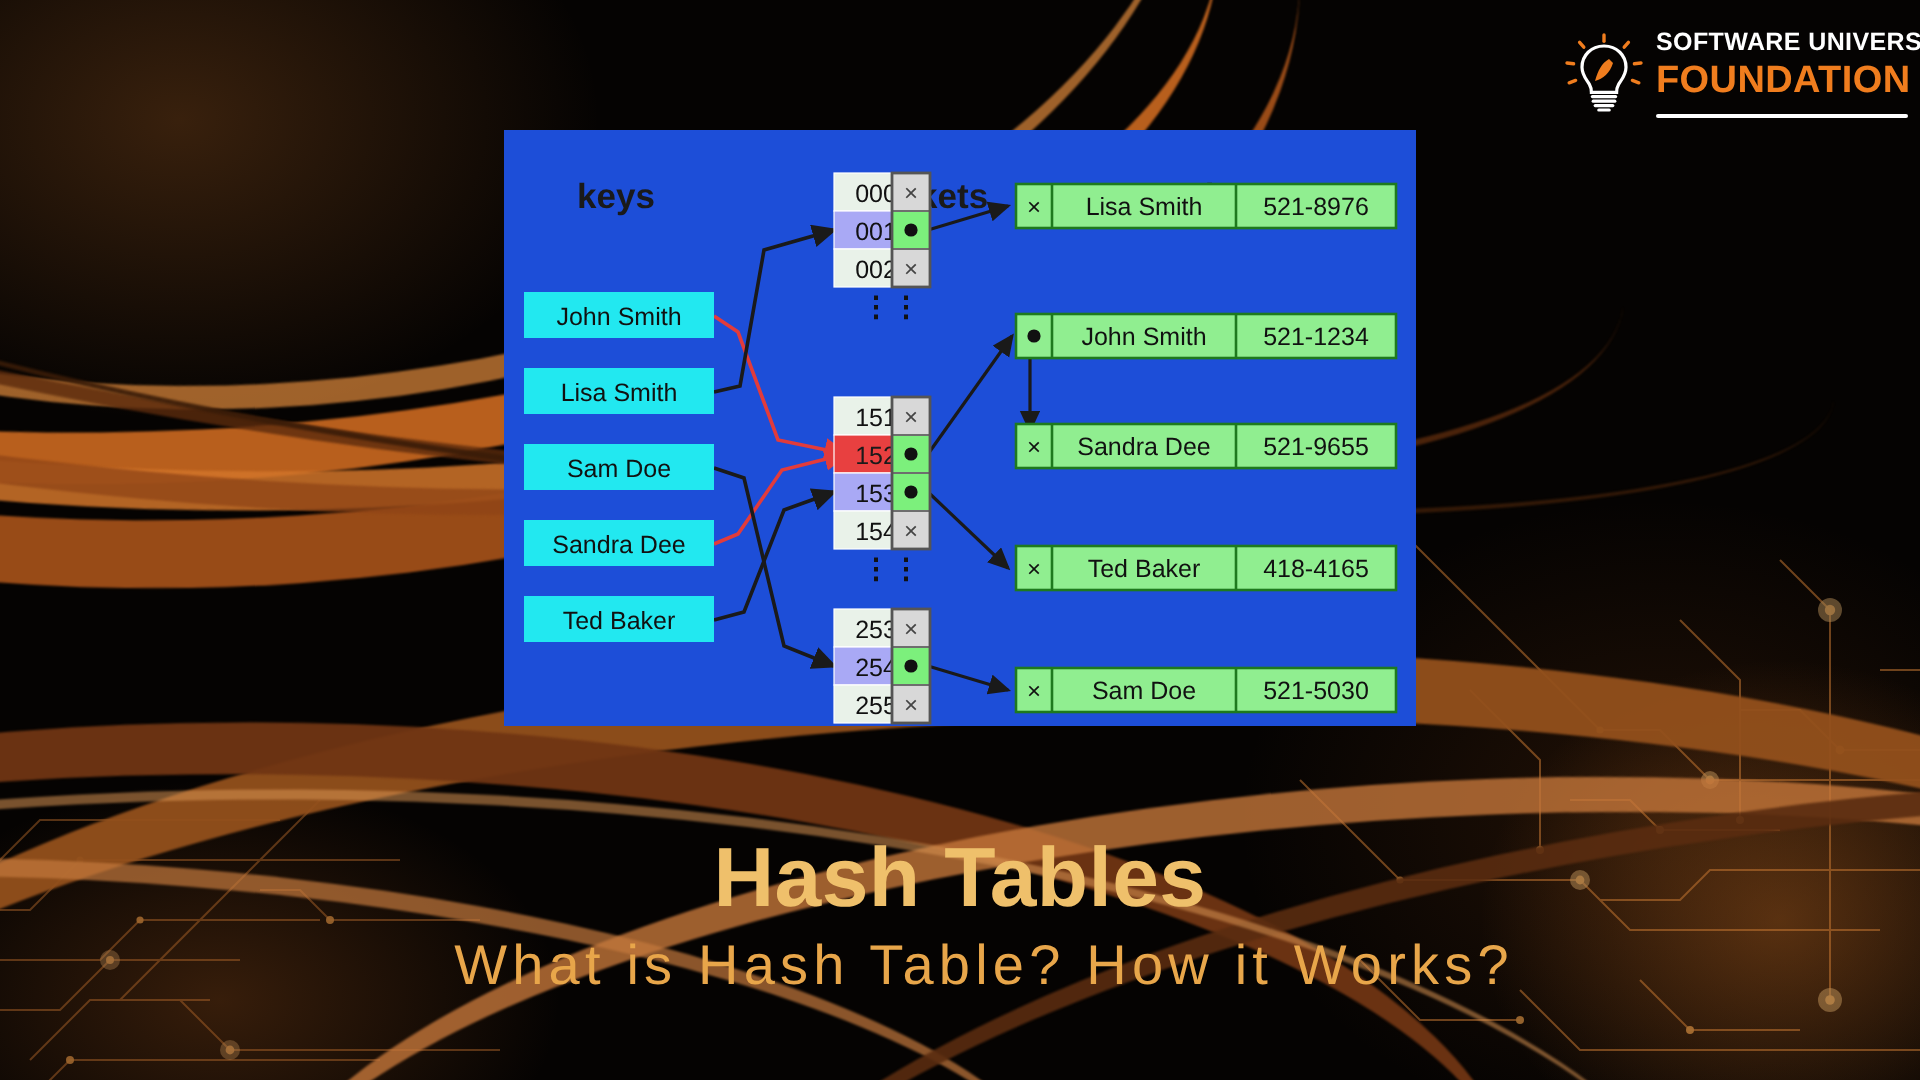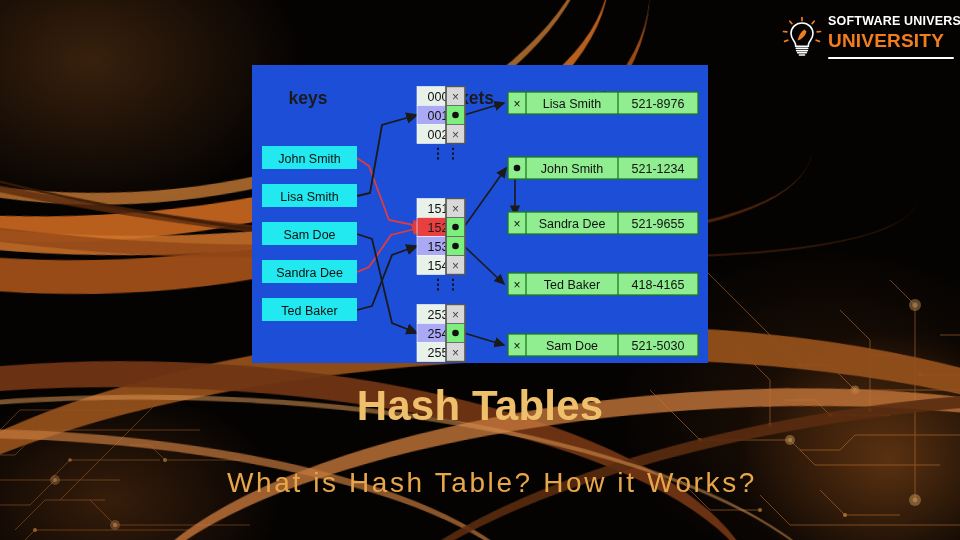--- a/index.html
+++ b/index.html
@@ -102,21 +102,21 @@
 
   
   #panel{
     position:absolute;left:252px;top:65px;width:456px;height:298px;
     background:#1d4ed8;
   }
   #diagram{position:absolute;inset:0;}
 
   
   #title{
-    position:absolute;left:0;top:383px;width:960px;text-align:center;
+    position:absolute;left:0;top:416px;width:960px;text-align:center;
     color:#efc06b;font-size:42px;font-weight:bold;
     font-family:"Liberation Sans", sans-serif;
     letter-spacing:.2px;line-height:46px;
   }
   #subtitle{
     position:absolute;left:12px;top:466px;width:960px;text-align:center;
     color:#e8a64a;font-size:28px;font-weight:normal;
     font-family:"Liberation Sans", sans-serif;
     letter-spacing:2.6px;line-height:34px;
   }
@@ -226,21 +226,21 @@
         <path d="M34.2 5.2 L32.1 7.6"></path>
         <path d="M3.5 15.5 L6.8 15.9"></path>
         <path d="M40.5 15.5 L37.2 15.9"></path>
         <path d="M4.6 25.4 L7.8 24.2"></path>
         <path d="M39.4 25.4 L36.2 24.2"></path>
       </g>
       <path d="M24.5 13.5 C21 15.5 19 19 17.5 24.5 C21.5 23.5 25 20.5 26.5 15.5 Z" fill="#f07d1e"></path>
     </svg>
     <div class="lg-text">
       <div class="lg-top">SOFTWARE UNIVERSITY</div>
-      <div class="lg-bot">UNIVERSITY</div>
+      <div class="lg-bot">FOUNDATION</div>
     </div>
     <div class="lg-rule"></div>
   </div>
 
   <div id="panel">
     <svg id="diagram" viewBox="0 0 456 298">
 
       <text id="hdr-keys" x="56" y="39" font-family="'Liberation Sans',sans-serif" font-size="17.5" font-weight="bold" fill="#1a1a1a" text-anchor="middle">keys</text>
       <text id="hdr-buckets" x="209" y="39" font-family="'Liberation Sans',sans-serif" font-size="17.5" font-weight="bold" fill="#1a1a1a" text-anchor="middle">buckets</text>
       <text id="hdr-entries" x="346" y="39" font-family="'Liberation Sans',sans-serif" font-size="17.5" font-weight="bold" fill="#1a1a1a" text-anchor="middle">entries</text>

